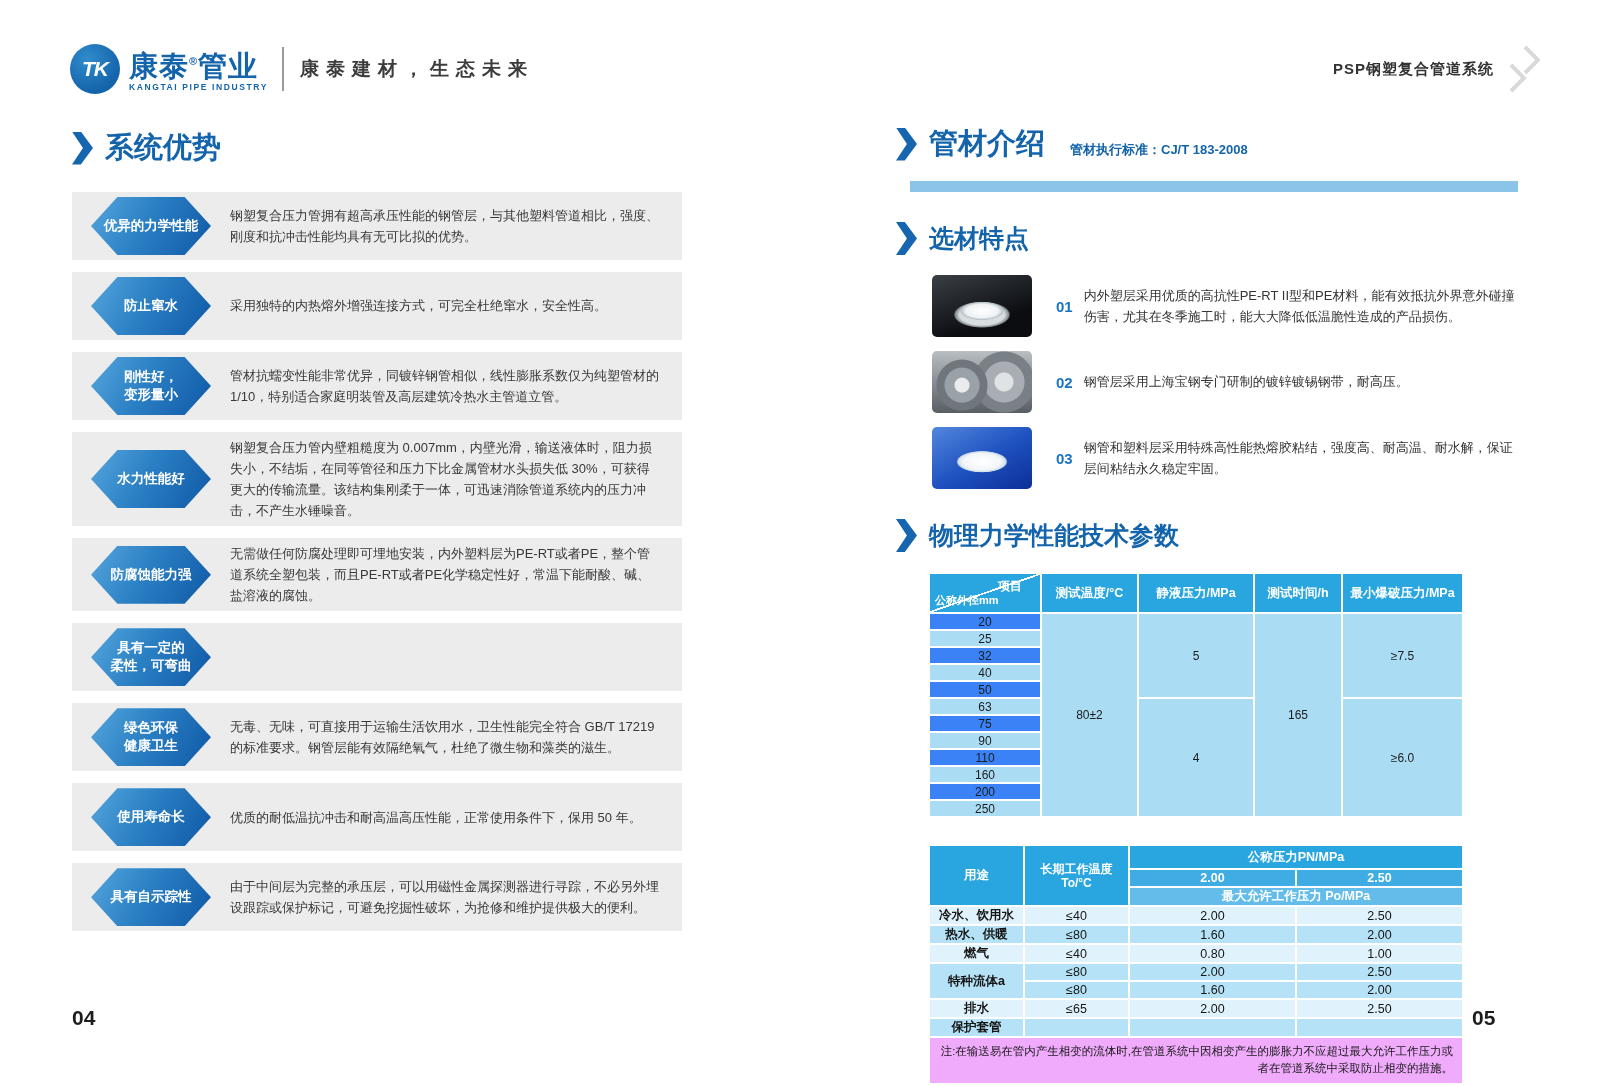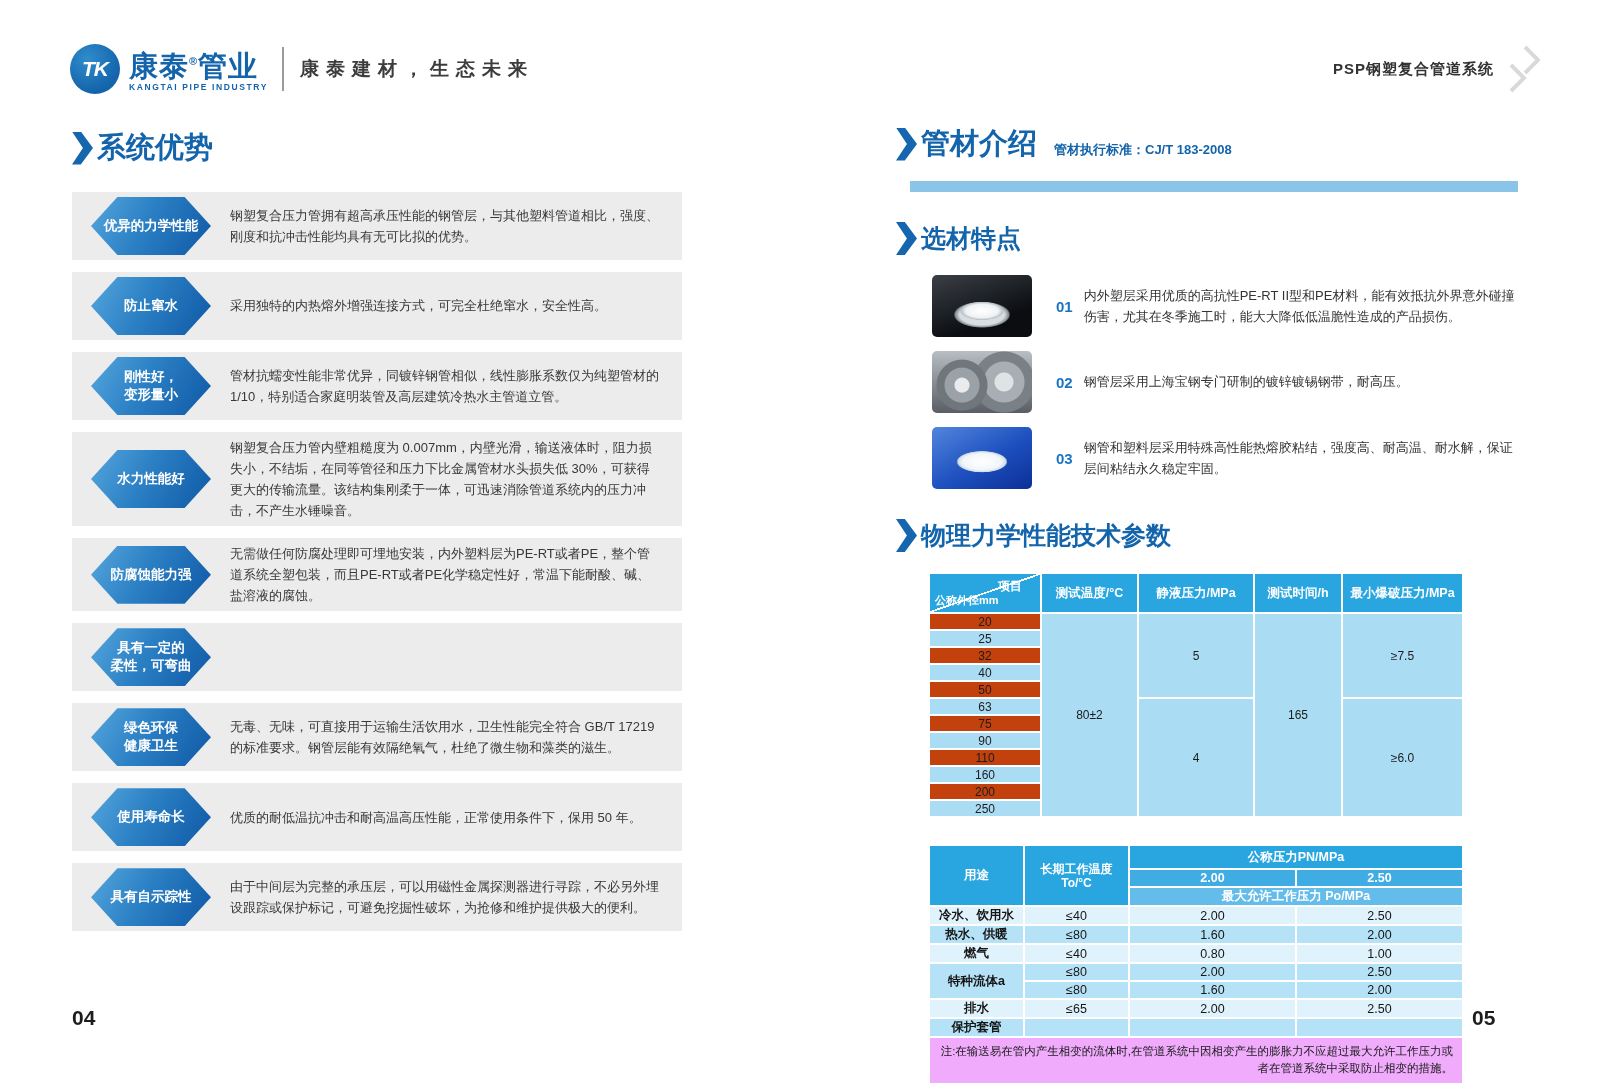--- a/index.html
+++ b/index.html
@@ -18,21 +18,21 @@
   .brand-block { margin-left:9px; }
   .brand-cn { color:#1464ab; font-size:29px; font-weight:800; line-height:30px; letter-spacing:1px; }
   .brand-cn sup { font-size:11px; vertical-align:super; }
   .brand-en { color:#1464ab; font-size:8.5px; font-weight:700; letter-spacing:1.6px; margin-top:2px; }
   .v-div { width:2px; height:44px; background:#9b9b9b; margin:0 16px 0 14px; }
   .tagline { color:#3c3c3c; font-size:19px; font-weight:600; letter-spacing:7px; }
   .right-head { display:flex; align-items:center; gap:14px; }
   .doc-title { color:#333; font-size:15px; font-weight:600; letter-spacing:1px; }
 
   
-  .sec-head { display:flex; align-items:center; gap:4px; }
+  .sec-head { display:flex; align-items:center; gap:12px; }
   .chev { width:21px; height:33px; background:#1565af; flex:0 0 21px;
     clip-path:polygon(0 0, 42% 0, 100% 50%, 42% 100%, 0 100%, 52% 50%); }
   .sec-head h2 { color:#1464ab; font-weight:800; }
   .h-big { font-size:29px; }
   .h-mid { font-size:25px; }
   .sub-standard { color:#1464ab; font-size:13px; font-weight:700; margin-left:13px; padding-top:12px; }
 
   
   .col-left { position:absolute; left:72px; top:128px; width:610px; }
   .adv-list { margin-top:24px; }
@@ -72,21 +72,21 @@
   table { border-collapse:collapse; table-layout:fixed; }
   .t1 { width:534px; margin:20px 0 0 32px; }
   .t1 th, .t1 td { border:2px solid #fff; text-align:center; }
   .t1 thead th { background:#29a6e0; color:#fff; font-size:12.5px; font-weight:700; height:40px; }
   .corner { position:relative; padding:0; }
   .corner::before { content:""; position:absolute; inset:0;
     background:linear-gradient(to bottom right, rgba(0,0,0,0) 48.8%, #fff 48.8% 51.2%, rgba(0,0,0,0) 51.2%); }
   .c-top { position:absolute; top:4px; right:18px; font-size:12px; }
   .c-bot { position:absolute; bottom:4px; left:5px; font-size:11px; }
   .t1 td { height:17px; padding:0; font-size:12px; color:#1c1c1c; }
-  .dia-odd { background:#c2410c; }
+  .dia-odd { background:#3b82f6; }
   .dia-even { background:#aadcf4; }
   .dcell { background:#aadcf4; font-size:13px; }
 
   .t2 { width:534px; margin:26px 0 0 32px; }
   .t2 th, .t2 td { border:2px solid #fff; text-align:center; }
   .t2 th { color:#fff; font-weight:700; font-size:12.5px; }
   .th1 { background:#29a6e0; height:24px; }
   .th2 { background:#3fade3; height:18px; }
   .th3 { background:#63bce9; height:18px; font-size:12px; }
   .two-line span { display:block; line-height:14px; font-size:12px; }

